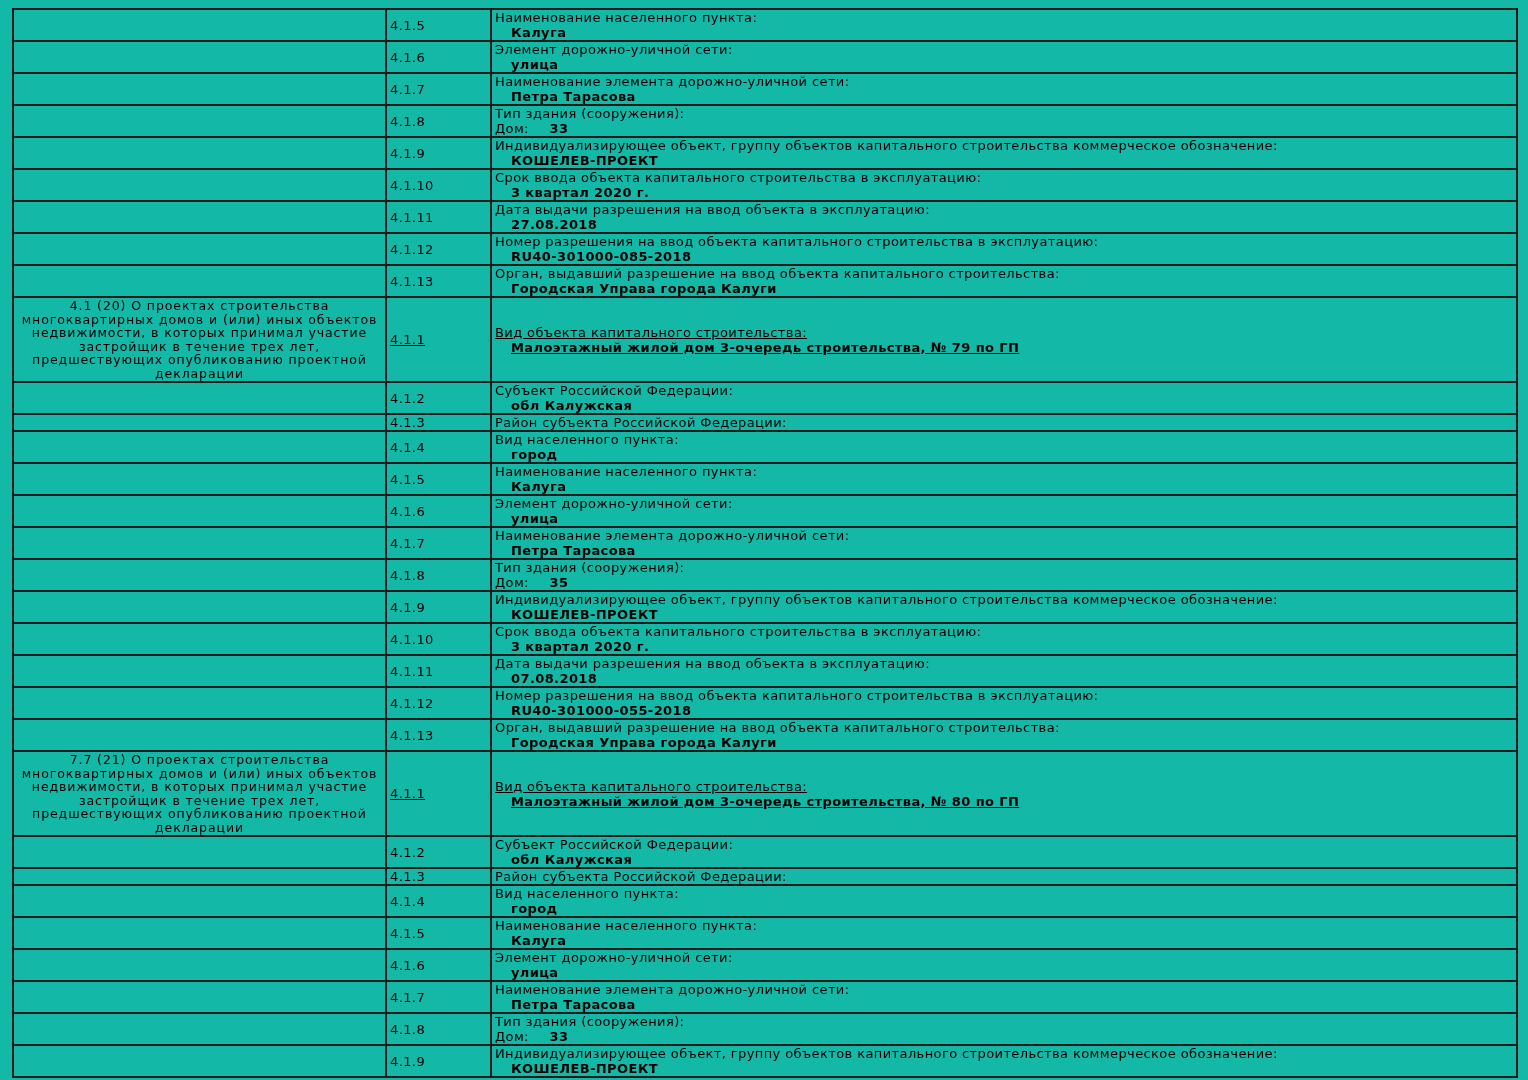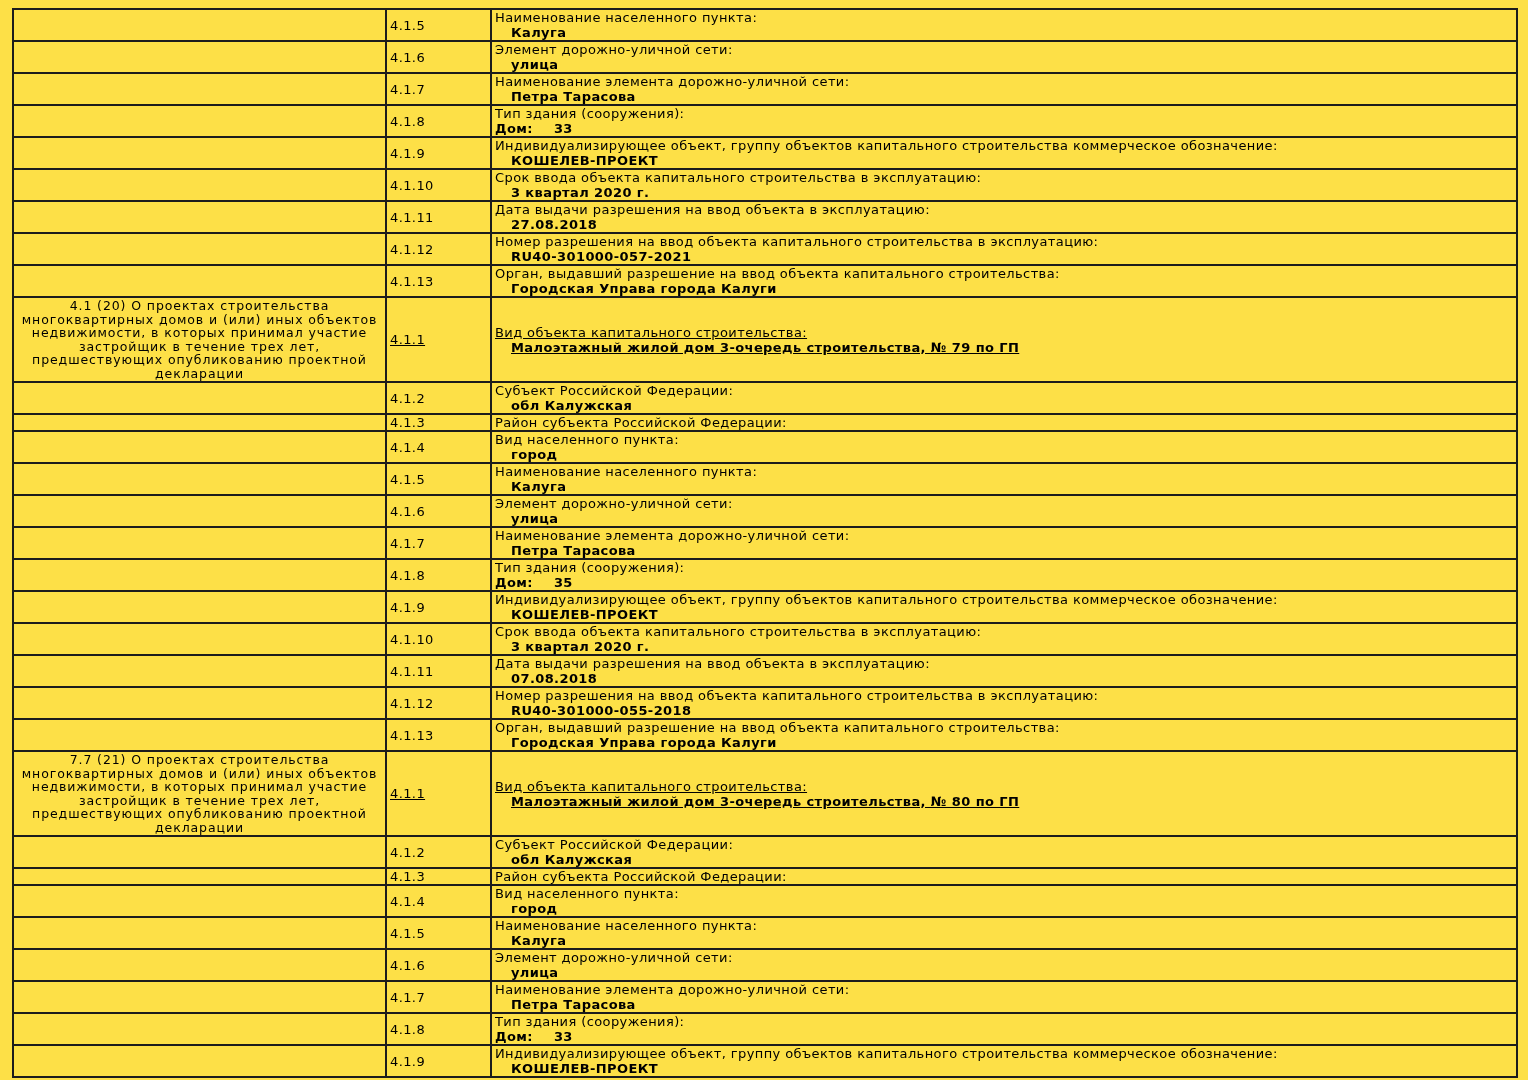--- a/index.html
+++ b/index.html
@@ -8,21 +8,21 @@
     background: #ffffff;
     color: #000000;
     font-family: "DejaVu Sans", "Liberation Sans", sans-serif;
   }
   .page {
     width: 1528px;
     height: 1080px;
     overflow: hidden;
     box-sizing: border-box;
     padding: 8px 12px 12px 12px;
-    background: #fde047;
+    background: #14b8a6;
   }
   table.decl {
     border-collapse: collapse;
     table-layout: fixed;
     width: 1504px;
   }
   col.c1 { width: 373px; }
   col.c2 { width: 105px; }
   col.c3 { width: 1026px; }
   td {
@@ -40,21 +40,21 @@
   }
   .section-title {
     font-size: 12.5px;
     line-height: 13.5px;
     letter-spacing: 0.9px;
     text-align: center;
   }
   td.cell-num { vertical-align: middle; }
   .label-line { font-weight: normal; }
   .value-line { font-weight: normal; }
-  .value-prefix { font-weight: bold; text-align: center; }
+  .value-prefix { font-weight: normal; text-align: center; }
   .value-text { font-weight: bold; margin-left: 16px; }
   tr.section-row td.cell-field,
   tr.section-row td.cell-num { vertical-align: middle; text-decoration: underline; }
   tr.section-row td { height: 71px; }
 </style>
 </head>
 <body>
 
 <div class="page">
   <table class="decl">
@@ -150,21 +150,21 @@
   </tr>
         <tr>
     <td class="cell-left">
       <div class="section-title"></div>
     </td>
     <td class="cell-num">
       <span>4.1.12</span>
     </td>
     <td class="cell-field">
       <div class="label-line">Номер разрешения на ввод объекта капитального строительства в эксплуатацию:</div>
-      <div class="value-line"><span class="value-prefix"></span><span class="value-text">RU40-301000-057-2021</span></div>
+      <div class="value-line"><span class="value-prefix"></span><span class="value-text">RU40-301000-085-2018</span></div>
     </td>
   </tr>
         <tr>
     <td class="cell-left">
       <div class="section-title"></div>
     </td>
     <td class="cell-num">
       <span>4.1.13</span>
     </td>
     <td class="cell-field">

